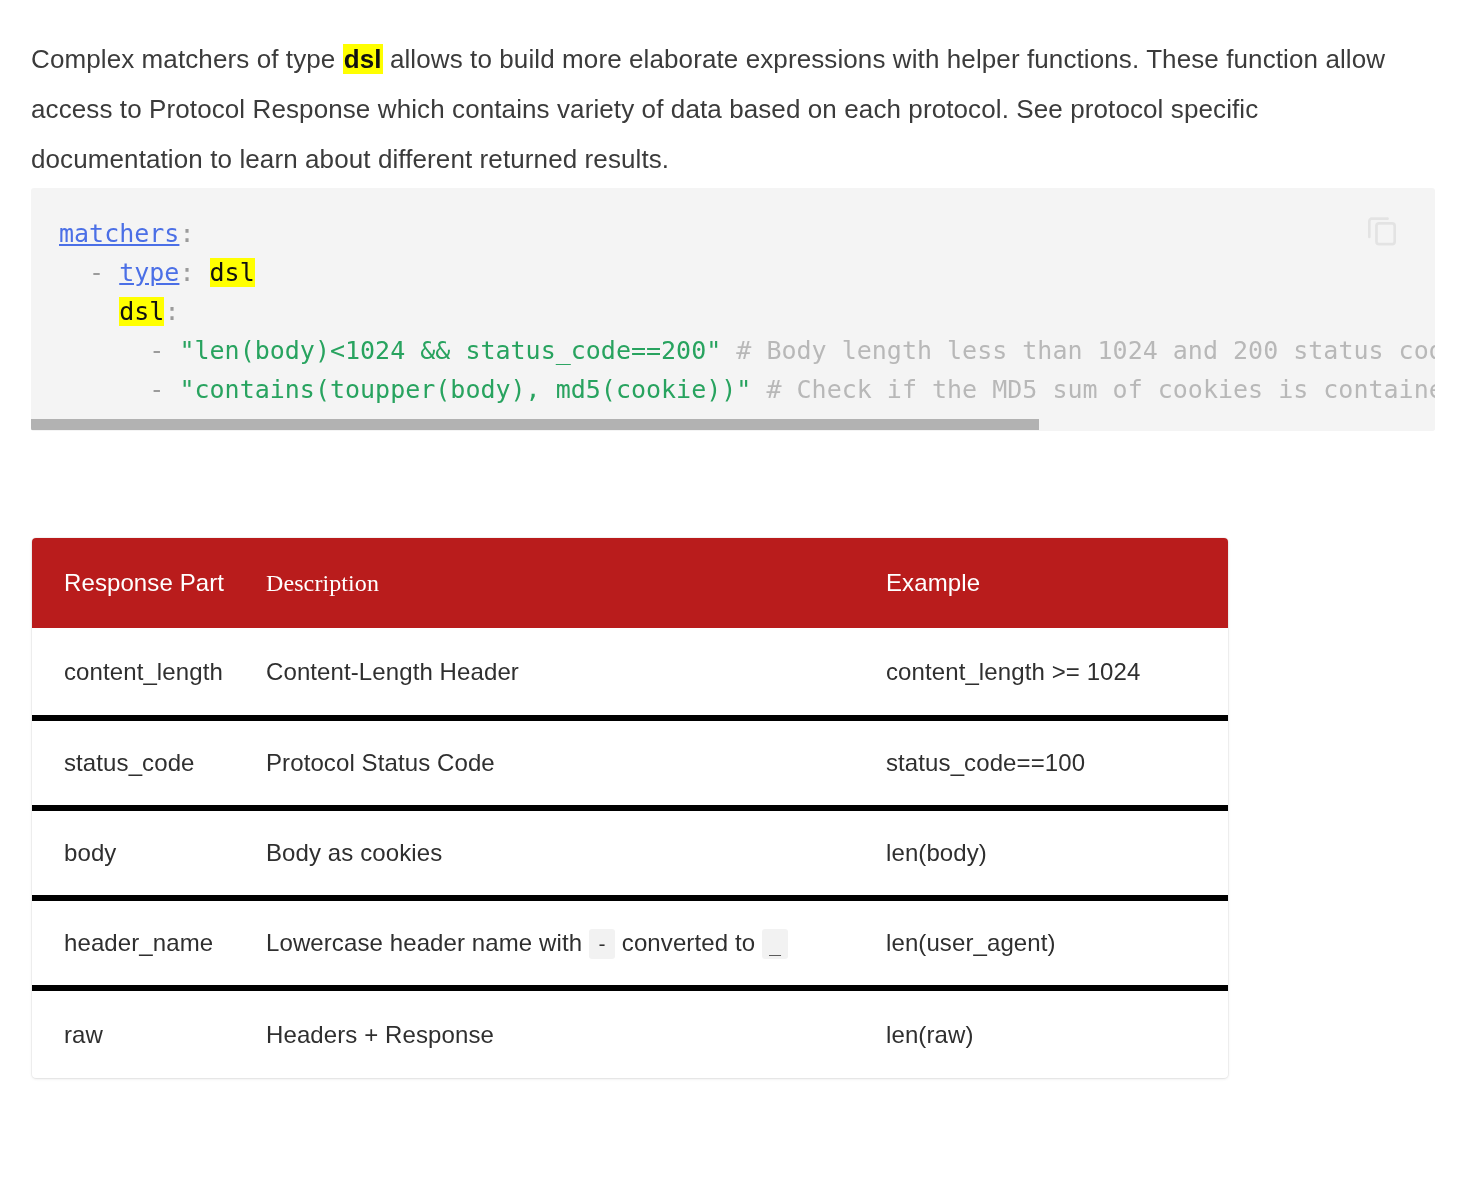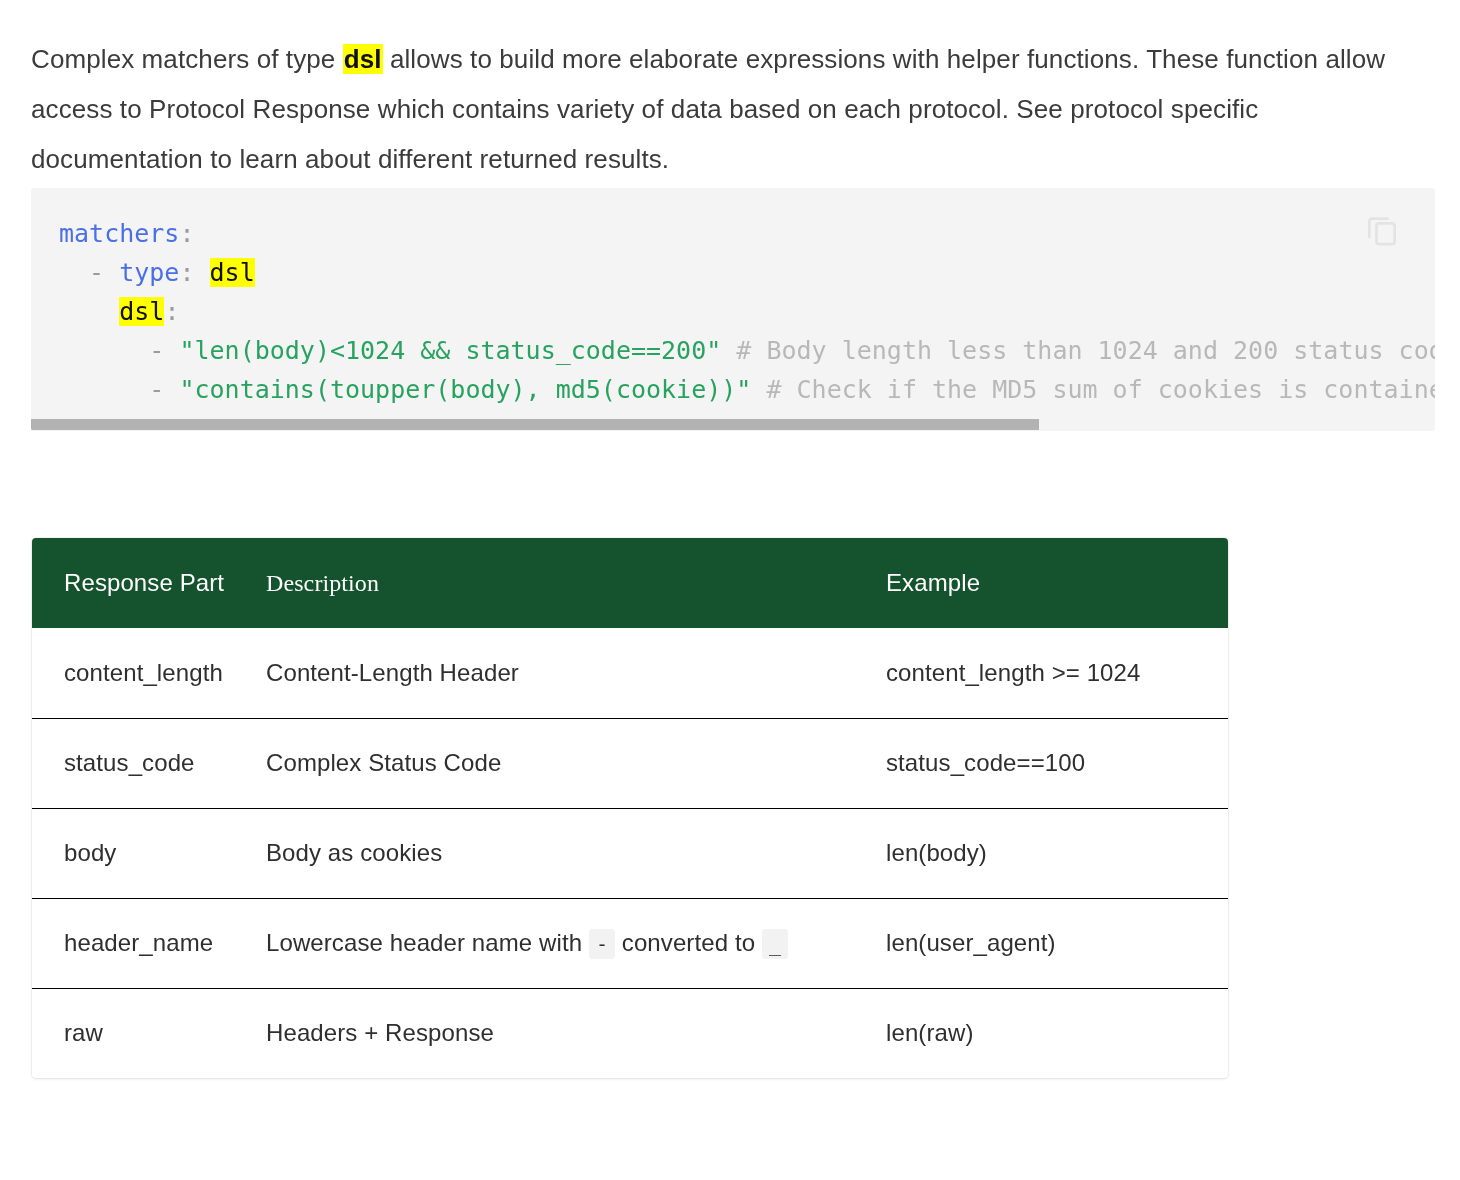--- a/index.html
+++ b/index.html
@@ -69,21 +69,21 @@
     left: 0;
     top: 0;
     padding: 26px 0 0 28px;
     white-space: pre;
     font-family: "DejaVu Sans Mono", "Liberation Mono", monospace;
     font-size: 25px;
     line-height: 39px;
     letter-spacing: 0px;
   }
   .code-line { display: block; height: 39px; }
-  .k-key   { color: #4b6fe6; }
+  .k-key   { color: #4b6fe6; text-decoration: underline; }
   .k-punc  { color: #9b9b9b; }
   .k-dash  { color: #9b9b9b; }
   .k-str   { color: #28a35f; }
   .k-cmt   { color: #b8b8b8; }
   .k-hl    { background: #ffff00; color: #111111; }
 
   .copy-btn {
     position: absolute;
     right: 34px;
     top: 22px;
@@ -130,41 +130,41 @@
     background: #ffffff;
     box-shadow: 0 1px 3px rgba(0,0,0,0.10), 0 0 0 1px rgba(0,0,0,0.035);
     overflow: hidden;
   }
   table.dsl-table {
     width: 100%;
     border-collapse: collapse;
     table-layout: fixed;
   }
   table.dsl-table thead th {
-    background: #14532d;
+    background: #b91c1c;
     color: #ffffff;
     font-size: 24px;
     font-weight: 400;
     text-align: left;
     padding: 16px;
     height: 90px;
     vertical-align: middle;
     letter-spacing: 0.1px;
   }
   table.dsl-table thead th.c1 { padding-left: 32px; width: 234px; }
   table.dsl-table thead th.c2 { padding-left: 0px;  width: 620px; font-family: Liberation Serif, serif; }
   table.dsl-table thead th.c3 { padding-left: 0px;  width: 342px; }
 
   table.dsl-table tbody td {
     font-size: 24px;
     color: #2f2f2f;
     height: 90px;
     vertical-align: middle;
     padding: 0;
-    border-top: 1px solid #000000;
+    border-top: 6px solid #000000;
     font-weight: 400;
     letter-spacing: 0.1px;
   }
   table.dsl-table tbody tr:first-child td { border-top: none; }
   table.dsl-table tbody td.c1 { padding-left: 32px; }
   table.dsl-table tbody td.c2 { padding-left: 0px; }
   table.dsl-table tbody td.c3 { padding-left: 0px; }
 
   code.inline {
     background: #f2f2f2;
@@ -211,21 +211,21 @@
         </tr>
       </thead>
       <tbody id="table-body">
           <tr>
             <td class="c1">content_length</td>
             <td class="c2">Content-Length Header</td>
             <td class="c3">content_length &gt;= 1024</td>
           </tr>
           <tr>
             <td class="c1">status_code</td>
-            <td class="c2">Complex Status Code</td>
+            <td class="c2">Protocol Status Code</td>
             <td class="c3">status_code==100</td>
           </tr>
           <tr>
             <td class="c1">body</td>
             <td class="c2">Body as cookies</td>
             <td class="c3">len(body)</td>
           </tr>
           <tr>
             <td class="c1">header_name</td>
             <td class="c2"><span>Lowercase header name with </span><code class="inline">-</code><span> converted to </span><code class="inline">_</code></td>

